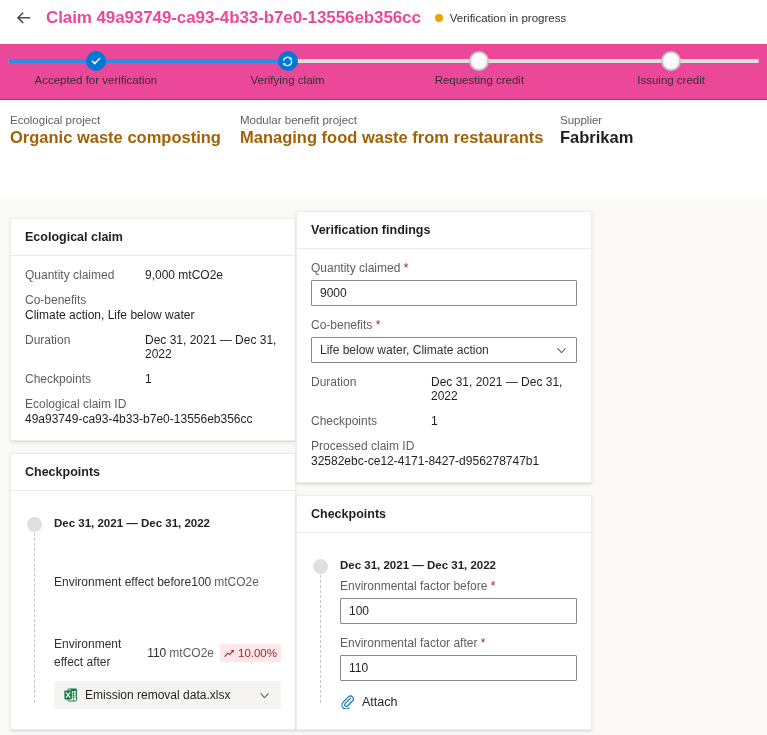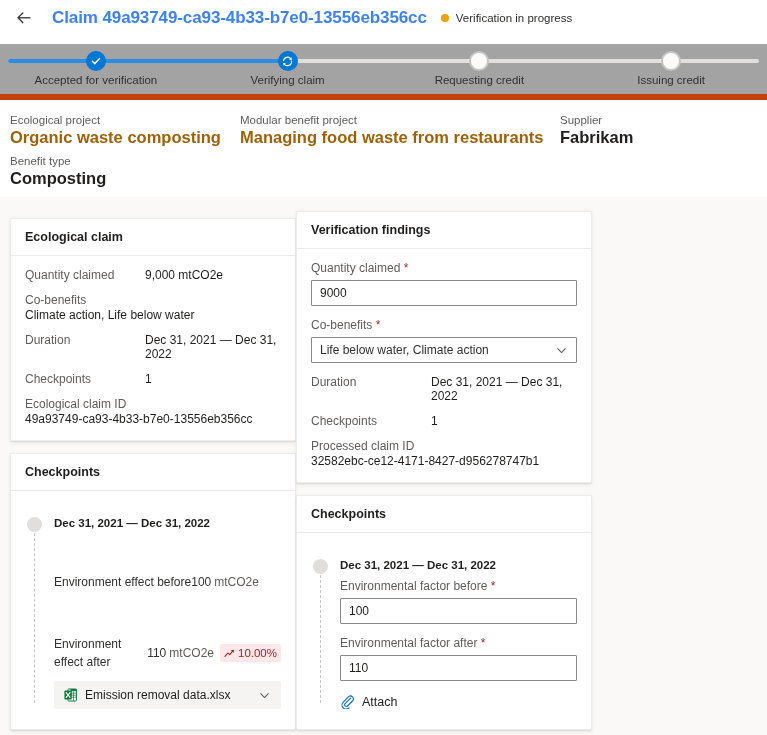--- a/index.html
+++ b/index.html
@@ -19,37 +19,37 @@
     padding: 0 0 0 12px;
     background: #ffffff;
   }
   .back-btn {
     width: 24px; height: 24px;
     display: flex; align-items:center; justify-content:center;
     color: #323130; cursor: pointer; flex: 0 0 auto;
   }
   .back-btn svg { display:block; }
   .page-title {
-    font-size: 17px; font-weight: 600; color: #3b82f6;
-    margin-left: 16px; letter-spacing: -0.1px; white-space: nowrap;
+    font-size: 17px; font-weight: 600; color: #ec4899;
+    margin-left: 10px; letter-spacing: -0.1px; white-space: nowrap;
   }
   .status-wrap { display:flex; align-items:center; margin-left: 14px; }
   .status-dot {
     width: 8px; height: 8px; border-radius: 50%;
     background: #eaa300; margin-right: 7px; flex:0 0 auto;
   }
   .status-text { font-size: 11.5px; color: #323130; white-space: nowrap; }
 
   
   .stepper-zone {
     position: relative;
     height: 56px;
     margin-top: 8px;
-    background: #a3a3a3;
-    border-bottom: 6px solid #c2410c;
+    background: #ec4899;
+    border-bottom: 1px solid #c2410c;
   }
   .track {
     position:absolute; left: 8px; right: 8px; top: 15px;
     height: 4px; background: #e1dfdd; border-radius: 2px;
   }
   .track-fill {
     position:absolute; left: 8px; top: 15px; height: 4px;
     width: 284px; background: #2b8ce6; border-radius: 2px;
   }
   .steps { position:absolute; left:0; right:0; top:0; display:flex; }
@@ -247,26 +247,20 @@
         <div class="s-label">Ecological project</div>
         <div class="s-value link">Organic waste composting</div>
       </div>
       <div class="scol-2">
         <div class="s-label">Modular benefit project</div>
         <div class="s-value link">Managing food waste from restaurants</div>
       </div>
       <div class="scol-3">
         <div class="s-label">Supplier</div>
         <div class="s-value">Fabrikam</div>
-      </div>
-    </div>
-    <div class="srow second">
-      <div class="scol-1">
-        <div class="s-label">Benefit type</div>
-        <div class="s-value">Composting</div>
       </div>
     </div>
   </div>
 
   <div class="content">
     <div class="cards">
 
       <div class="col-left">
 
         <div class="card">

